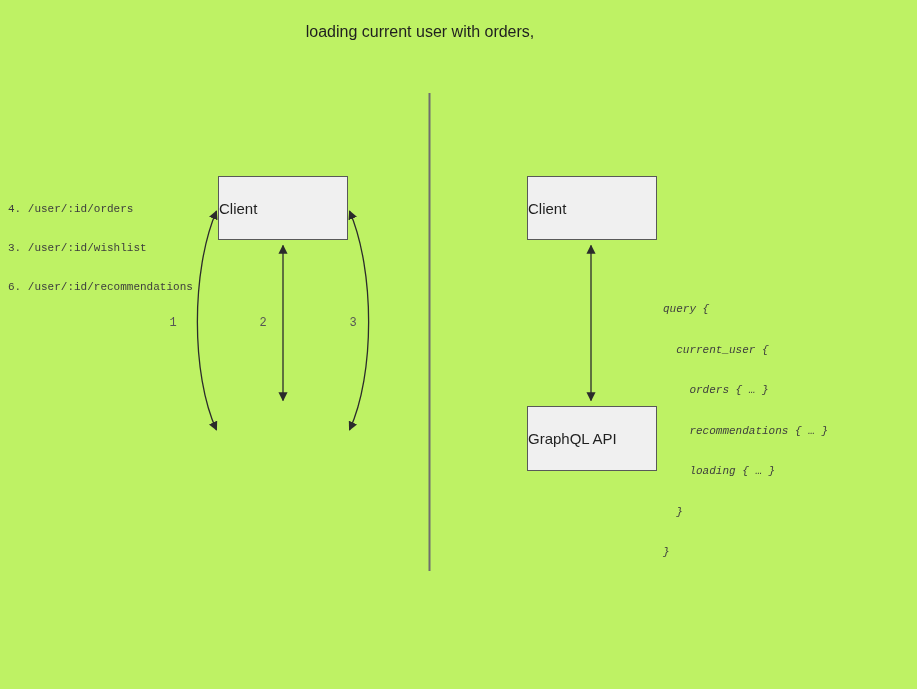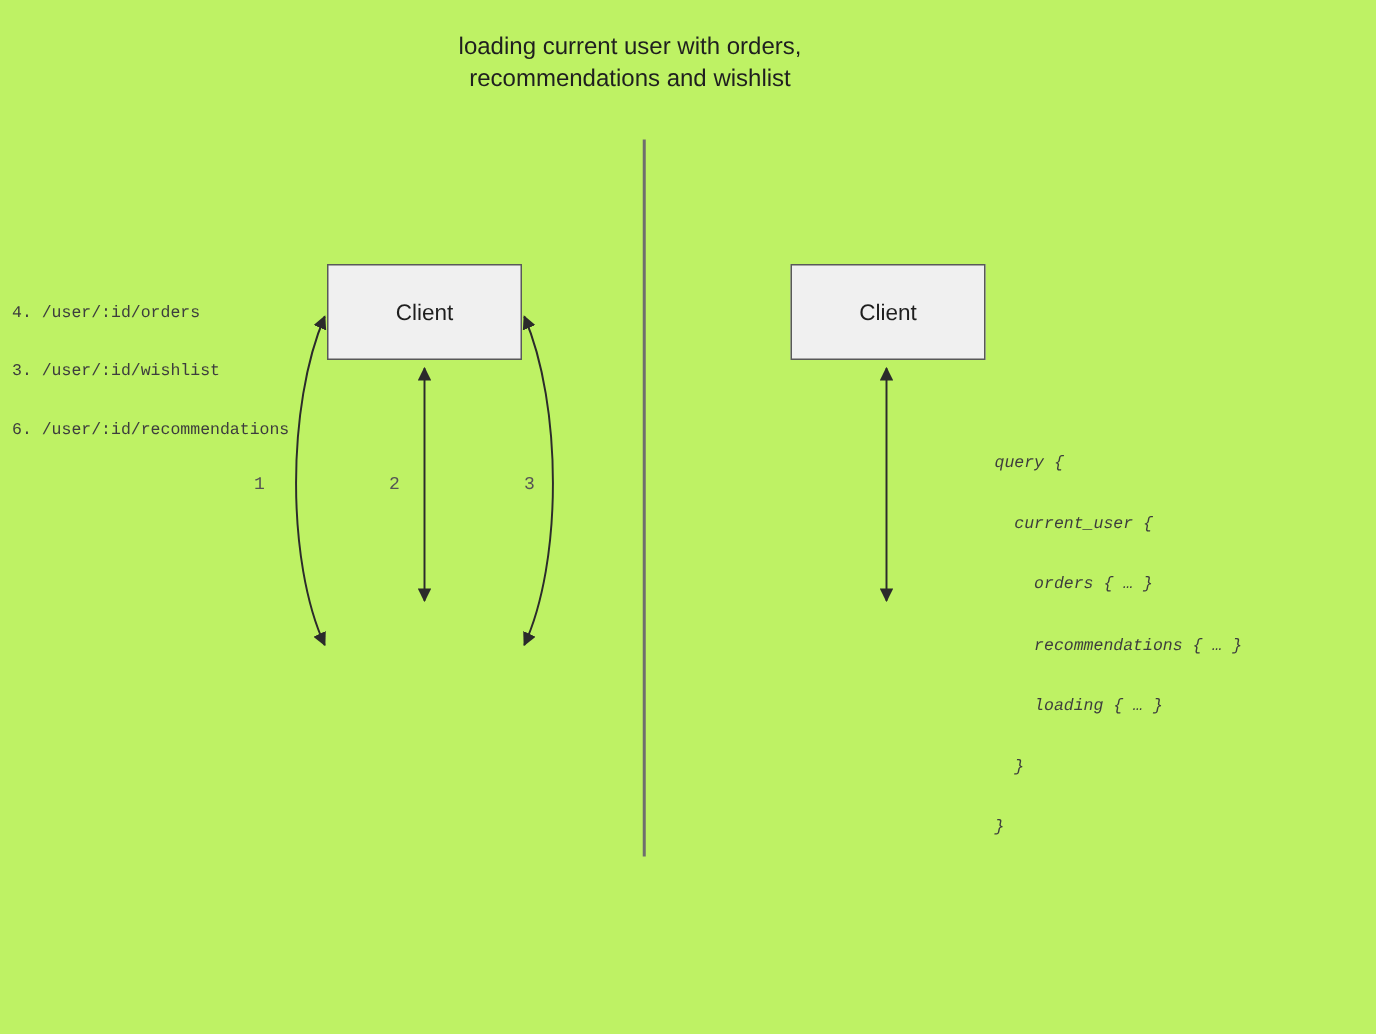--- a/index.html
+++ b/index.html
@@ -35,21 +35,21 @@
   }
   .node-box {
     position: absolute;
     width: 130px;
     height: 64px;
     background: #f0f0f0;
     border: 1.5px solid #595959;
     box-sizing: border-box;
     display: flex;
     align-items: center;
-    justify-content: center;
+    justify-content: flex-start;
     font-size: 15px;
     color: #1f1f1f;
   }
   .box-client-left  { left: 218px; top: 176px; }
   .box-rest         { left: 218px; top: 406px; height: 65px; }
   .box-client-right { left: 527px; top: 176px; }
   .box-graphql      { left: 527px; top: 406px; height: 65px; }
   .mono {
     font-family: "Liberation Mono", "DejaVu Sans Mono", monospace;
     white-space: pre;
@@ -83,21 +83,20 @@
   .label-2 { left: 255px; top: 316px; }
   .label-3 { left: 345px; top: 316px; }
 </style>
 </head>
 <body>
 
 <div class="canvas">
 
   <div class="title">
     <div>loading current user with orders,</div>
-    <div>recommendations and wishlist</div>
   </div>
 
   <svg class="svg-layer" viewBox="0 0 917 689" xmlns="http://www.w3.org/2000/svg">
     <defs>
       <marker id="arrowhead" viewBox="0 0 10 10" refX="9" refY="5" markerWidth="7" markerHeight="7" orient="auto-start-reverse">
         <path d="M 0 0 L 10 5 L 0 10 z" fill="#2b2b2b"></path>
       </marker>
     </defs>
 
     <line x1="429.5" y1="93" x2="429.5" y2="571" stroke="#6e6e6e" stroke-width="2"></line>
@@ -123,20 +122,23 @@
 
 
   <div class="arrow-label label-1">1</div>
   <div class="arrow-label label-2">2</div>
   <div class="arrow-label label-3">3</div>
 
   <div class="node-box box-client-right">
     <span>Client</span>
   </div>
 
+  <div class="node-box box-graphql">
+    <span>GraphQL API</span>
+  </div>
 
   <div class="query-block mono">
     <div>query {</div>
     <div>  current_user {</div>
     <div>    orders { … }</div>
     <div>    recommendations { … }</div>
     <div>    loading { … }</div>
     <div>  }</div>
     <div>}</div>
   </div>

